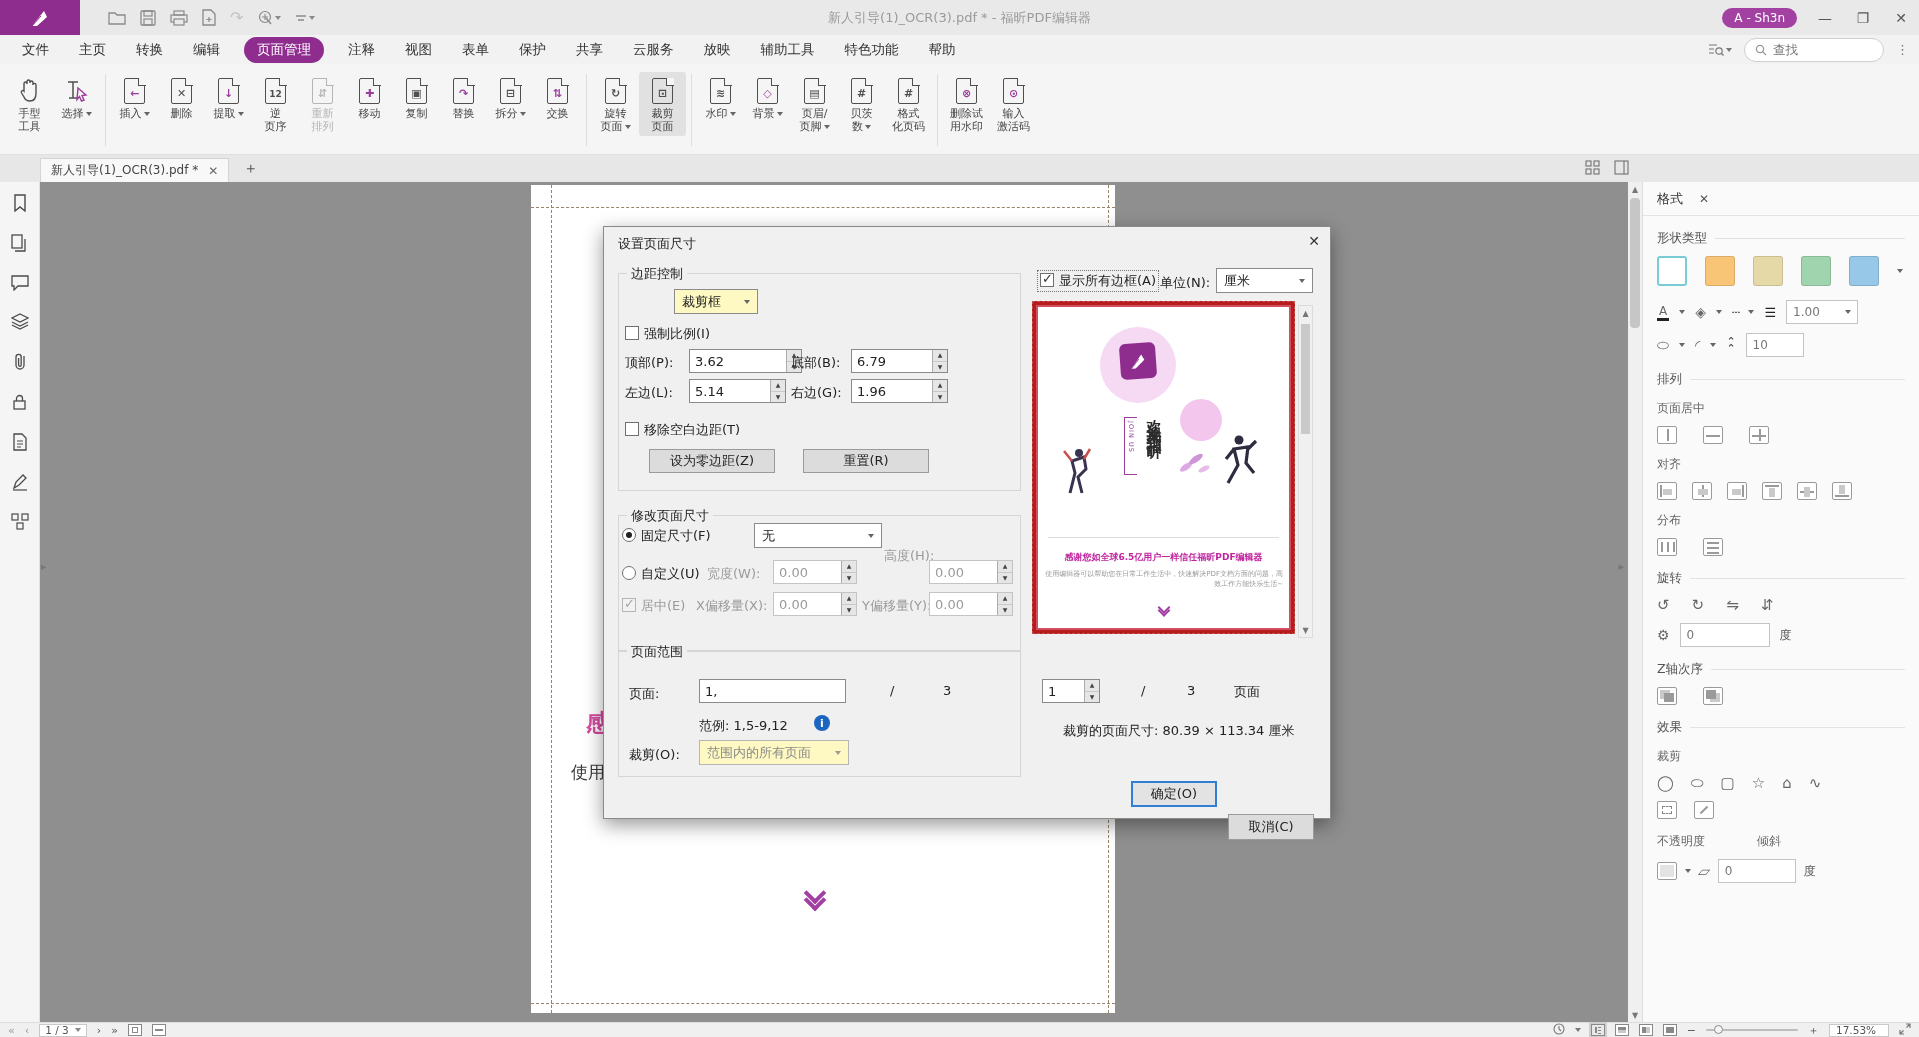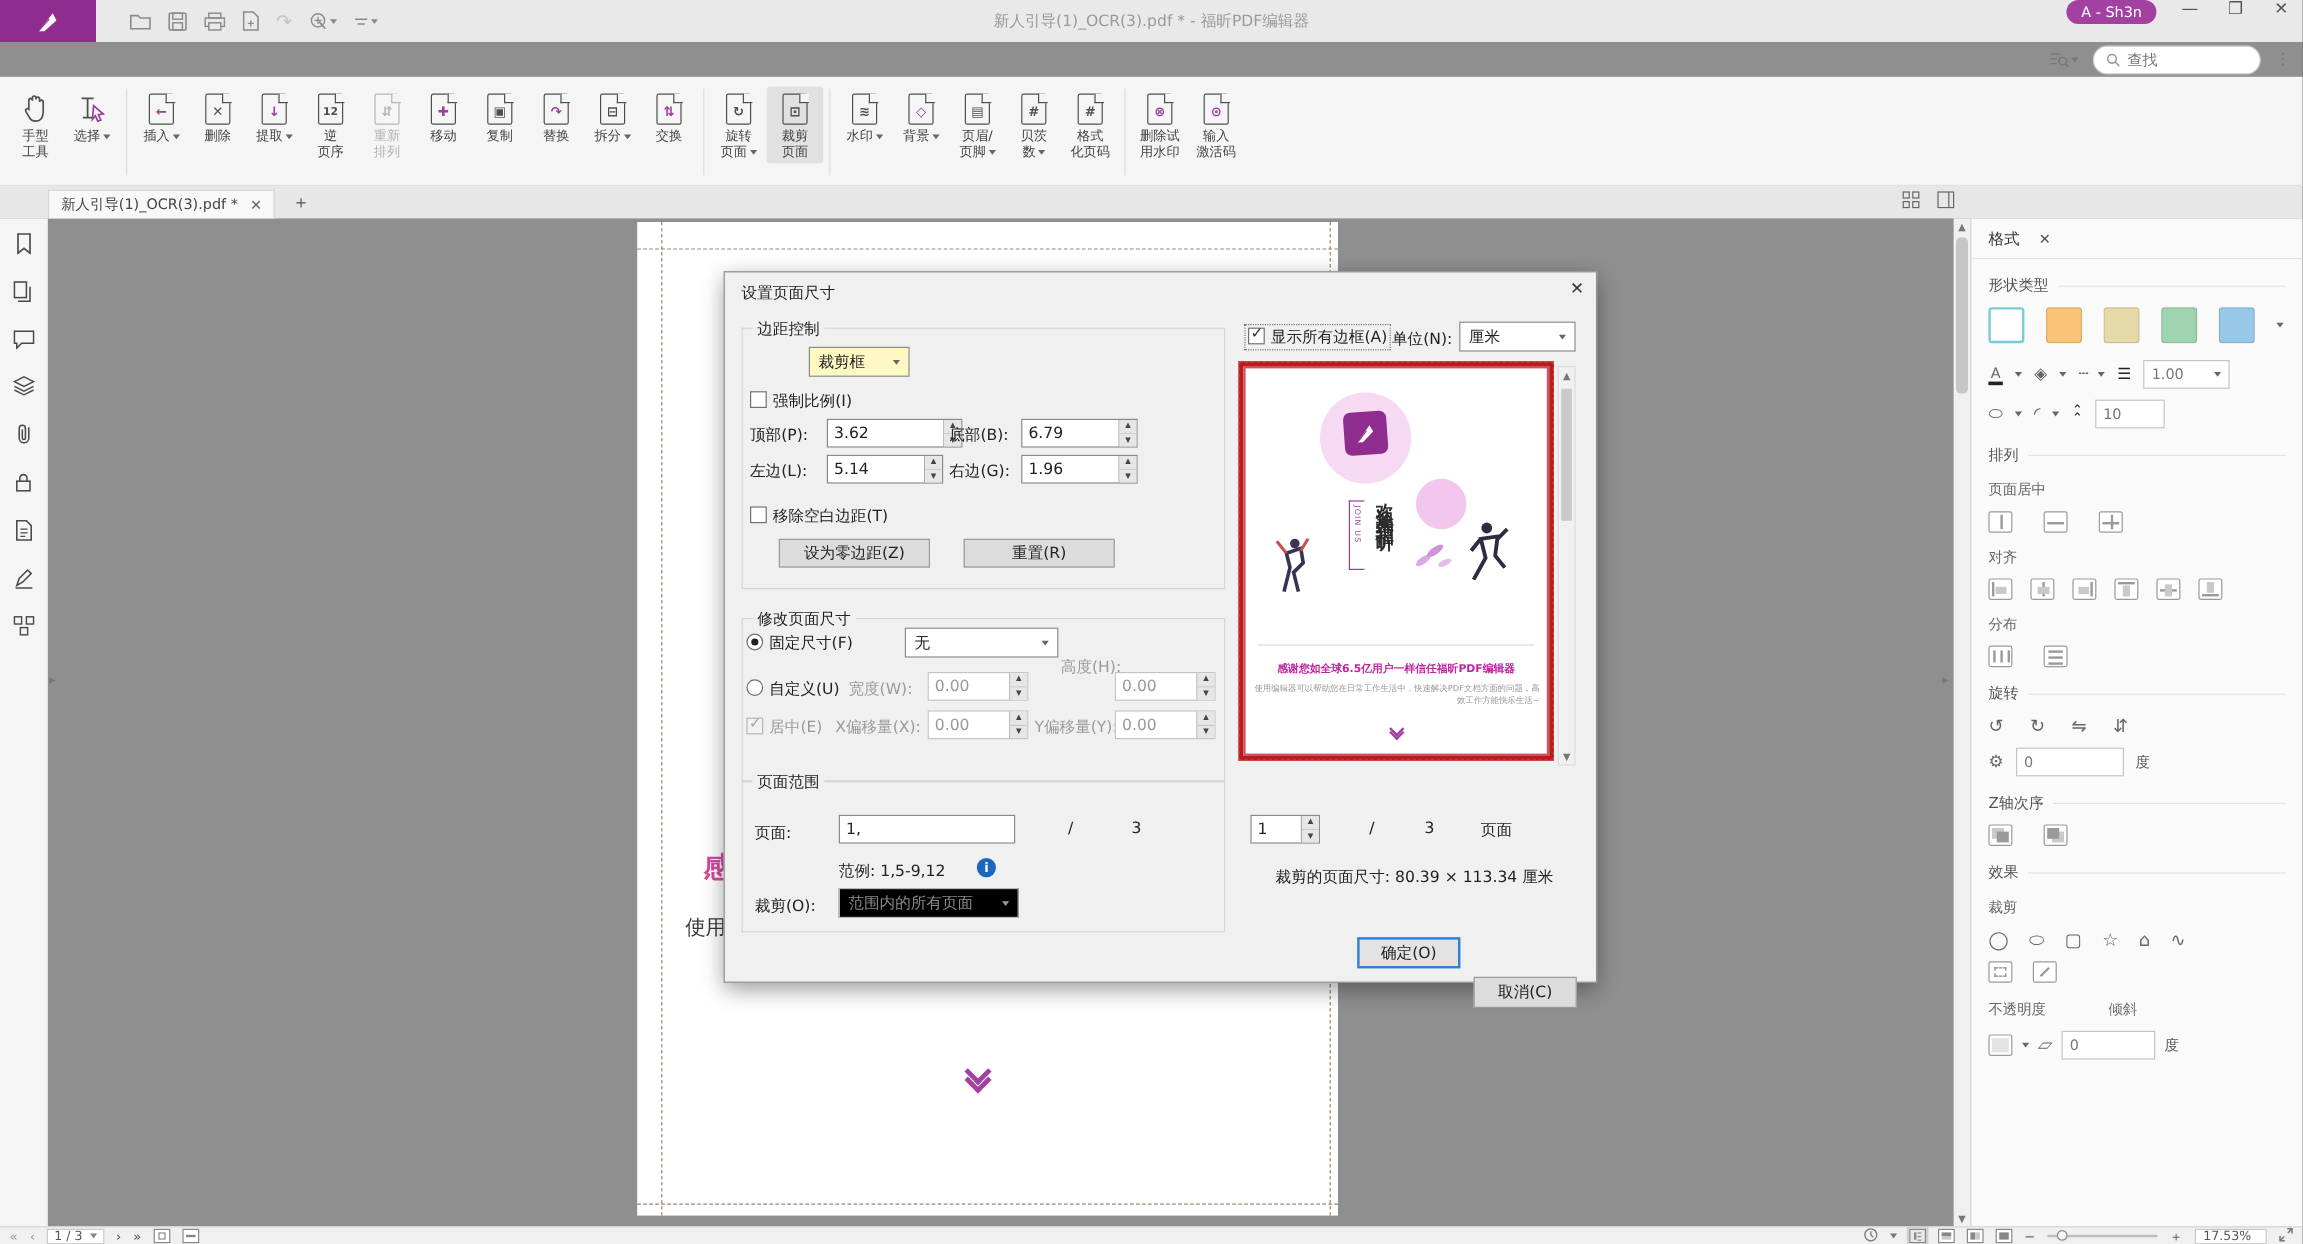--- a/index.html
+++ b/index.html
@@ -6,21 +6,21 @@
   body{background:#666;}
   #screen{position:relative;width:1919px;height:1037px;background:#8f8f8f;overflow:hidden;font-size:13px;color:#333;}
 
   
   #titlebar{position:absolute;left:0;top:0;width:100%;height:35px;background:#e9e9e9;display:flex;align-items:center;}
   #logo{width:80px;height:35px;background:#8f2d8f;display:flex;align-items:center;justify-content:center;}
   .qat{display:flex;align-items:center;gap:14px;margin-left:28px;}
   .qat .qbtn{display:flex;align-items:center;gap:2px;color:#777;}
   .qat svg{display:block;}
   #title-text{position:absolute;left:0;right:0;text-align:center;color:#9a9a9a;font-size:13px;pointer-events:none;}
-  #tb-right{position:absolute;right:8px;top:0;height:35px;display:flex;align-items:flex-start;gap:18px;}
+  #tb-right{position:absolute;right:8px;top:0;height:35px;display:flex;align-items:center;gap:18px;}
   #avatar{background:#a341a3;color:#fff;border-radius:12px;padding:3px 12px;font-size:12px;}
   .winbtn{color:#555;font-size:14px;width:20px;text-align:center;}
 
   
   #menubar{position:absolute;left:0;top:35px;width:100%;height:29px;background:#f2f2f2;display:flex;align-items:center;padding-left:22px;gap:30px;}
   .mitem{font-size:13.5px;color:#333;}
   .mitem.pill{background:#8f2d8f;color:#fff;border-radius:13px;padding:4px 13px;margin:0 -6px;}
   #menu-right{position:absolute;right:10px;top:35px;height:29px;display:flex;align-items:center;gap:12px;}
   #searchbox{display:flex;align-items:center;gap:6px;background:#fff;border:1px solid #cfcfcf;border-radius:13px;height:24px;width:140px;padding:0 10px;color:#999;}
   #searchbox input{border:0;outline:none;width:90px;font-size:12.5px;color:#666;background:transparent;}
@@ -70,21 +70,21 @@
   .lbl.dis{color:#9a9a9a;}
   .numf{position:absolute;height:24px;display:flex;border:1px solid #8a8a8a;background:#fff;}
   .numf input{flex:1;min-width:0;border:0;outline:none;font-size:13px;padding:0 5px;background:transparent;color:#222;}
   .numf .spin{width:15px;border-left:1px solid #adadad;display:flex;flex-direction:column;}
   .numf .spin b{flex:1;font-size:6px;line-height:10px;text-align:center;background:#e6e6e6;color:#444;font-weight:normal;border-bottom:1px solid #c9c9c9;}
   .numf .spin b:last-child{border-bottom:0;}
   .numf.dis{border-color:#c4c4c4;}
   .numf.dis input{color:#9a9a9a;}
   .ddl{position:absolute;height:25px;border:1px solid #8a8a8a;background:#fff;display:flex;align-items:center;justify-content:space-between;padding:0 7px;font-size:13px;color:#222;}
   .ddl.gray{background:#fef9c3;}
-  .ddl.dis{background:#000000;border-color:#b5b5b5;color:#8a8a8a;}
+  .ddl.dis{background:#fef9c3;border-color:#b5b5b5;color:#8a8a8a;}
   .cb{display:inline-block;width:14px;height:14px;border:1px solid #707070;background:#fff;position:relative;vertical-align:-2px;margin-right:5px;}
   .cb.chk::after{content:"✓";position:absolute;left:1px;top:-3px;font-size:13px;color:#333;}
   .cb.dis{border-color:#b5b5b5;background:#f2f2f2;}
   .cb.dis::after{color:#a5a5a5;}
   .rad{display:inline-block;width:14px;height:14px;border:1px solid #707070;border-radius:50%;background:#fff;position:relative;vertical-align:-2px;margin-right:5px;}
   .rad.sel::after{content:"";position:absolute;left:3px;top:3px;width:6px;height:6px;border-radius:50%;background:#222;}
   .btn{position:absolute;height:24px;background:#dcdcdc;border:1px solid #9a9a9a;font-size:13px;color:#222;display:flex;align-items:center;justify-content:center;}
   .btn.prim{background:#e3e3e3;border:2px solid #2f7fd6;}
   #info-i{position:absolute;width:16px;height:16px;border-radius:50%;background:#1d66c0;color:#fff;font-size:11px;font-weight:bold;display:flex;align-items:center;justify-content:center;}
 
@@ -184,20 +184,37 @@
     </div>
     <div id="title-text">新人引导(1)_OCR(3).pdf * - 福昕PDF编辑器</div>
     <div id="tb-right">
       <span id="avatar">A - Sh3n</span>
       <span class="winbtn">—</span>
       <span class="winbtn">❐</span>
       <span class="winbtn">✕</span>
     </div>
   </div>
 
+  <div id="menubar">
+    <span class="mitem">文件</span>
+    <span class="mitem">主页</span>
+    <span class="mitem">转换</span>
+    <span class="mitem">编辑</span>
+    <span class="mitem pill">页面管理</span>
+    <span class="mitem">注释</span>
+    <span class="mitem">视图</span>
+    <span class="mitem">表单</span>
+    <span class="mitem">保护</span>
+    <span class="mitem">共享</span>
+    <span class="mitem">云服务</span>
+    <span class="mitem">放映</span>
+    <span class="mitem">辅助工具</span>
+    <span class="mitem">特色功能</span>
+    <span class="mitem">帮助</span>
+  </div>
   <div id="menu-right">
     <span style="color:#777;display:flex;align-items:center;gap:2px;">
       <svg width="16" height="14" viewBox="0 0 16 14">
           <path d="M1 2h8M1 6h5M1 10h5" stroke="#777" stroke-width="1.2"></path>
           <circle cx="11" cy="8" r="3.2" fill="none" stroke="#777" stroke-width="1.2"></circle>
           <path d="M13.3 10.3L15.5 12.5" stroke="#777" stroke-width="1.3"></path>
         </svg>
       <span class="caret" style="border-top-color:#777"></span>
     </span>
     <span id="searchbox">

